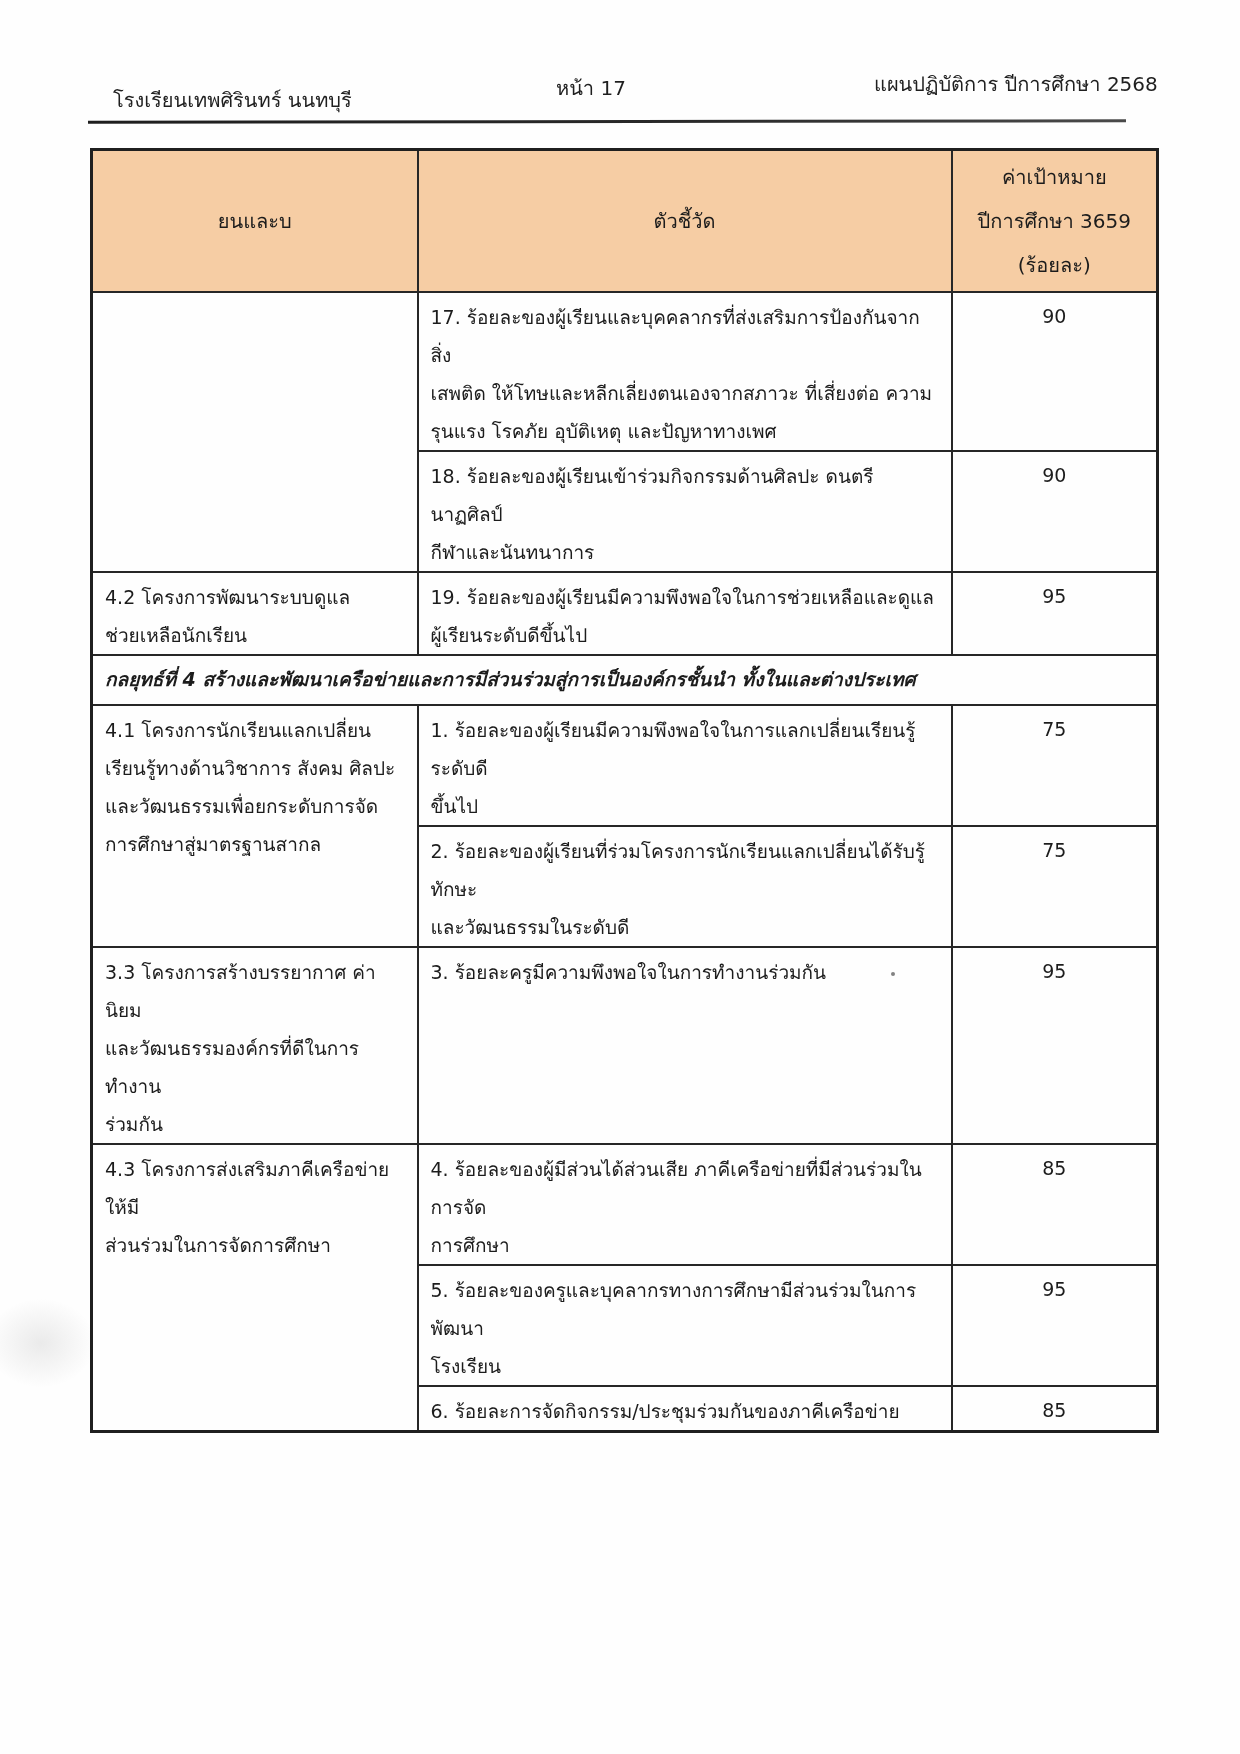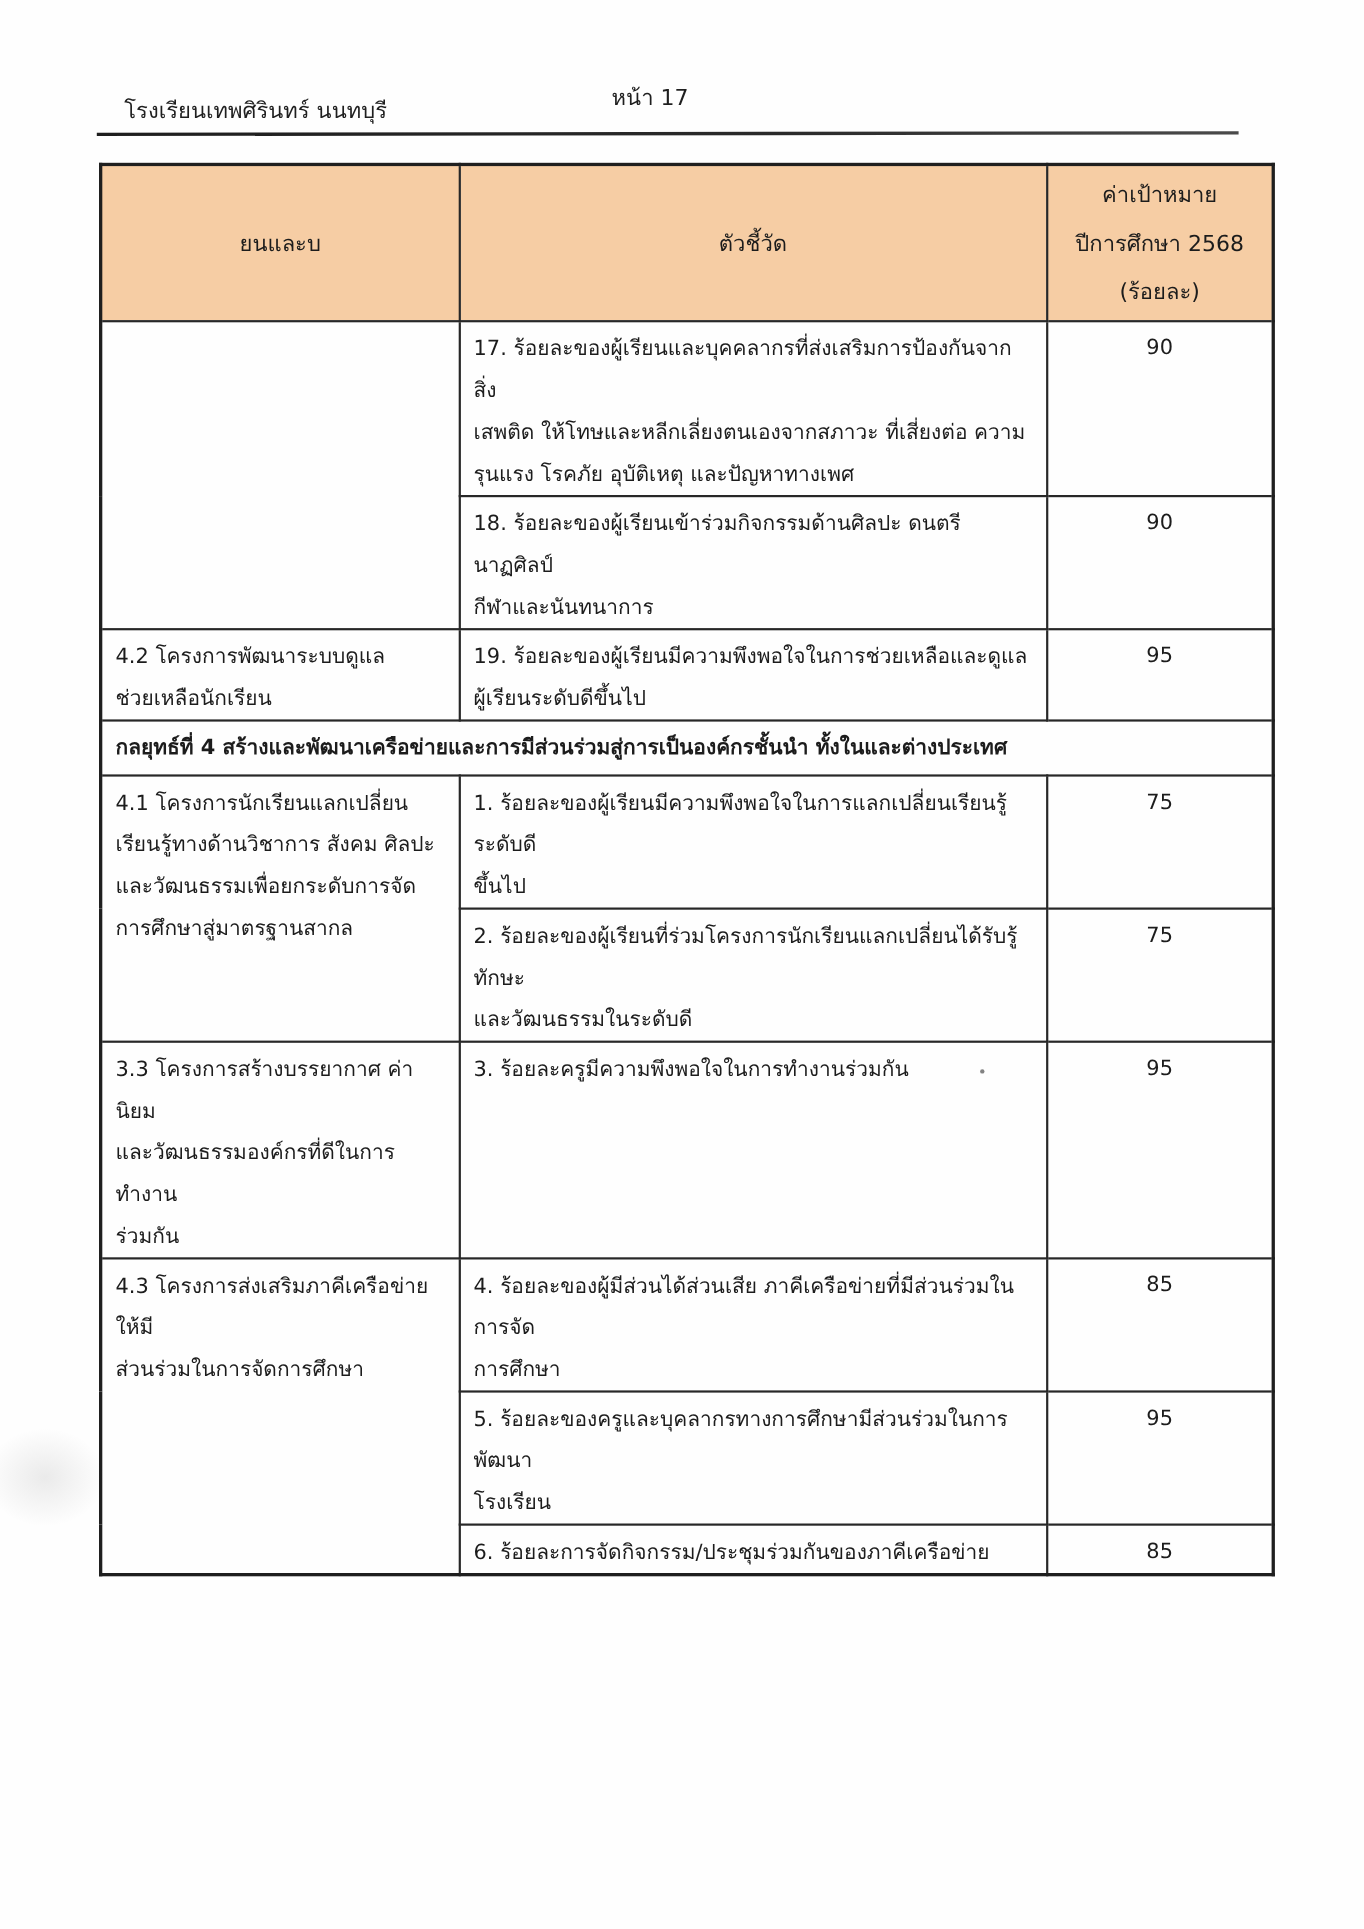--- a/index.html
+++ b/index.html
@@ -53,53 +53,55 @@
     line-height: 30px;
     white-space: normal;
     border-radius: 32px;
   }
   td.strategy-row {
     font-weight: bold;
     vertical-align: middle;
     line-height: 1.25;
     padding: 4px 10px 4px 12px;
     white-space: normal;
+    font-style: italic;
   }
 
   
   .scan-smudge {
     position: absolute; left: -14px; top: 1298px; width: 110px; height: 90px;
     background: radial-gradient(ellipse at center, rgba(60,60,60,0.10), rgba(60,60,60,0) 70%);
   }
   .scan-dot {
     position: absolute; left: 891px; top: 972px; width: 4px; height: 4px;
     background: #4d4d4d; border-radius: 50%; opacity: 0.7;
   }
 </style>
 </head>
 <body>
 
 <div class="page">
 
   <span class="doc-header-text school-name">โรงเรียนเทพศิรินทร์ นนทบุรี</span>
   <span class="doc-header-text page-number">หน้า 17</span>
+  <span class="doc-header-text doc-title">แผนปฏิบัติการ ปีการศึกษา 2568</span>
   <div class="header-rule"></div>
 
   <table class="doc-table">
     <colgroup>
       <col style="width:326px">
       <col style="width:534px">
       <col style="width:206px">
     </colgroup>
     <thead>
       <tr style="height:134px">
         <td>ยนและบ</td>
         <td>ตัวชี้วัด</td>
         <td>ค่าเป้าหมาย
-ปีการศึกษา 2568
+ปีการศึกษา 3659
 (ร้อยละ)</td>
       </tr>
     </thead>
     <tbody>
       <tr style="height:118px">
         <td rowspan="2"></td>
         <td>17. ร้อยละของผู้เรียนและบุคคลากรที่ส่งเสริมการป้องกันจากสิ่ง
 เสพติด ให้โทษและหลีกเลี่ยงตนเองจากสภาวะ ที่เสี่ยงต่อ ความ
 รุนแรง โรคภัย อุบัติเหตุ และปัญหาทางเพศ</td>
         <td class="target-col">90</td>

